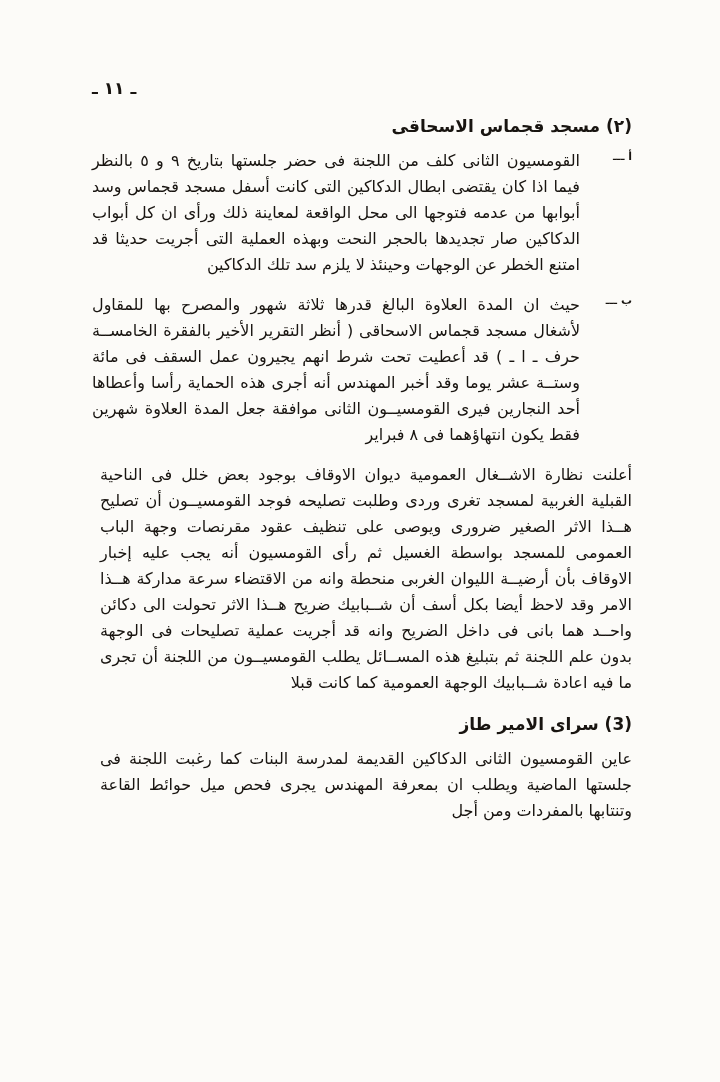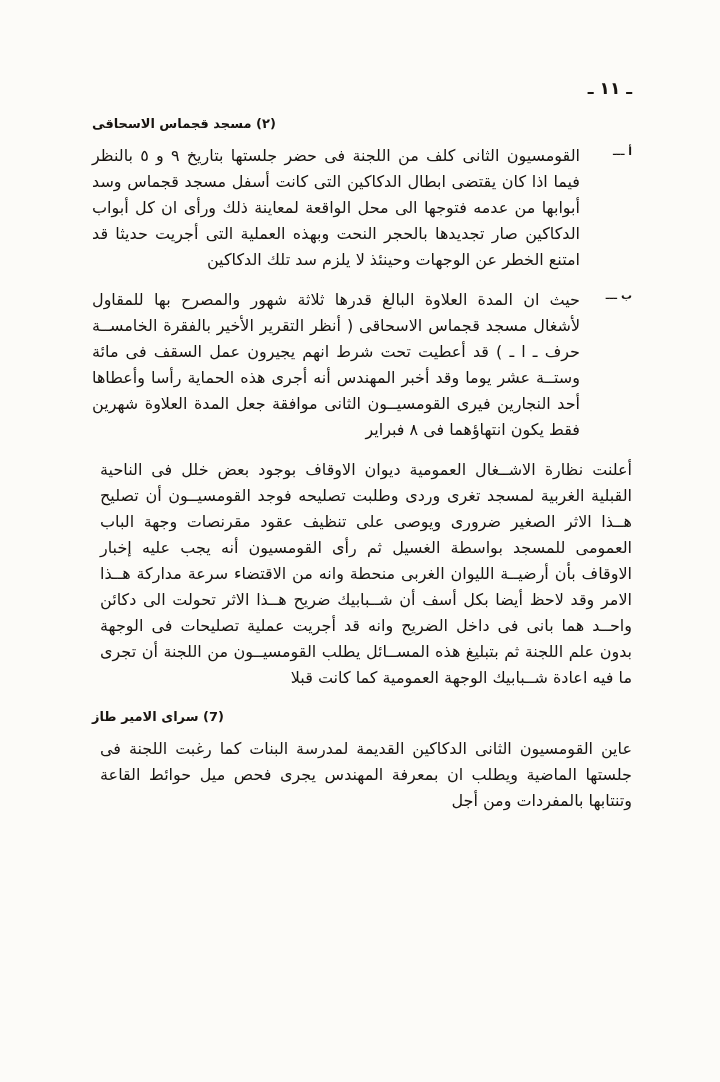--- a/index.html
+++ b/index.html
@@ -14,29 +14,29 @@
     box-sizing: border-box;
     width: 720px;
     height: 1082px;
     background: #fcfbf8;
     direction: rtl;
     font-family: "DejaVu Sans", sans-serif;
     color: #181410;
     padding: 78px 88px 0 92px;
   }
   .page-number {
-    text-align: right;
+    text-align: left;
     font-size: 17px;
     font-weight: bold;
     letter-spacing: 2px;
     margin-bottom: 14px;
   }
   .section-heading {
-    text-align: left;
-    font-size: 13px;
+    text-align: right;
+    font-size: 17px;
     font-weight: bold;
     margin: 18px 0 12px 0;
   }
   .list-item {
     display: flex;
     align-items: flex-start;
     margin: 0 0 14px 0;
   }
   .item-marker {
     flex: 0 0 52px;
@@ -77,17 +77,17 @@
       <span class="item-marker">ب ـــ</span>
       <p class="item-text">حيث ان المدة العلاوة البالغ قدرها ثلاثة شهور والمصرح بها للمقاول لأشغال مسجد قجماس الاسحاقى ( أنظر التقرير الأخير بالفقرة الخامســة حرف ـ ا ـ ) قد أعطيت تحت شرط انهم يجيرون عمل السقف فى مائة وستــة عشر يوما وقد أخبر المهندس أنه أجرى هذه الحماية رأسا وأعطاها أحد النجارين فيرى القومسيــون الثانى موافقة جعل المدة العلاوة شهرين فقط يكون انتهاؤهما فى ٨ فبراير</p>
     </div>
   </div>
 
   <div class="section">
     <p class="section-paragraph">أعلنت نظارة الاشــغال العمومية ديوان الاوقاف بوجود بعض خلل فى الناحية القبلية الغربية لمسجد تغرى وردى وطلبت تصليحه فوجد القومسيــون أن تصليح هــذا الاثر الصغير ضرورى ويوصى على تنظيف عقود مقرنصات وجهة الباب العمومى للمسجد بواسطة الغسيل ثم رأى القومسيون أنه يجب عليه إخبار الاوقاف بأن أرضيــة الليوان الغربى منحطة وانه من الاقتضاء سرعة مداركة هــذا الامر وقد لاحظ أيضا بكل أسف أن شــبابيك ضريح هــذا الاثر تحولت الى دكائن واحــد هما بانى فى داخل الضريح وانه قد أجريت عملية تصليحات فى الوجهة بدون علم اللجنة ثم بتبليغ هذه المســائل يطلب القومسيــون من اللجنة أن تجرى ما فيه اعادة شــبابيك الوجهة العمومية كما كانت قبلا</p>
   </div>
 
   <div class="section">
-    <div class="section-heading">(7) سراى الامير طاز</div>
+    <div class="section-heading">(3) سراى الامير طاز</div>
     <p class="section-paragraph">عاين القومسيون الثانى الدكاكين القديمة لمدرسة البنات كما رغبت اللجنة فى جلستها الماضية ويطلب ان بمعرفة المهندس يجرى فحص ميل حوائط القاعة وتنتابها بالمفردات ومن أجل</p>
   </div>
 
 </div>
 
 </body></html>

